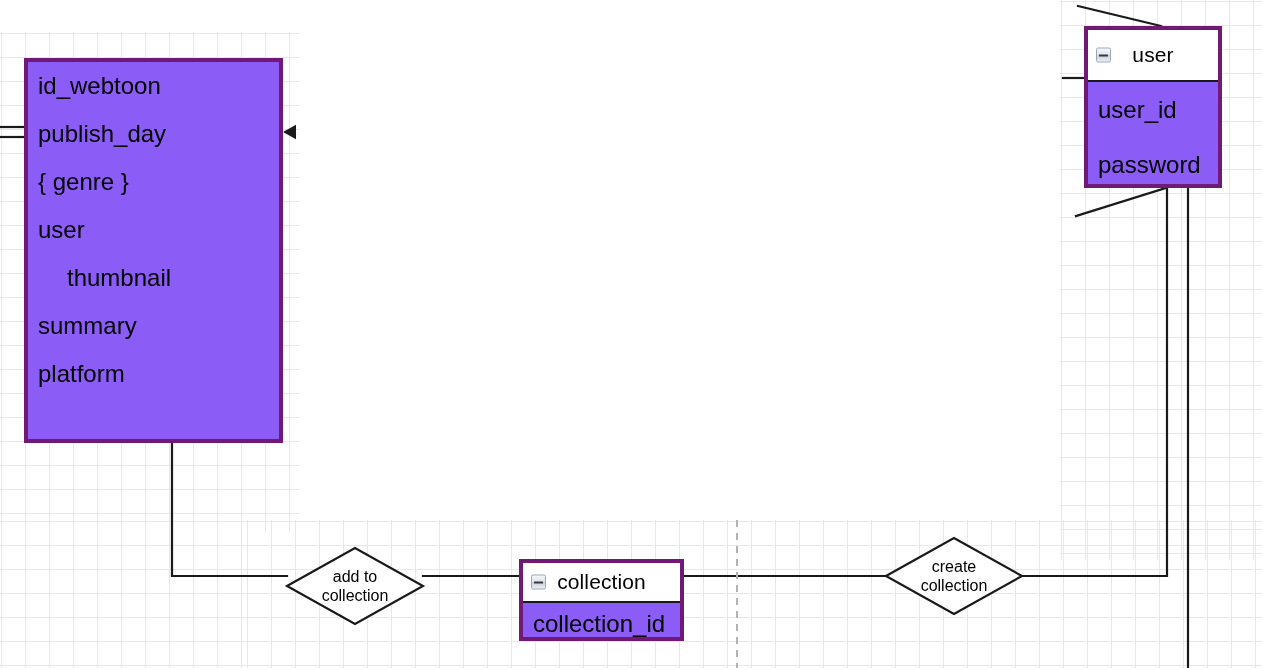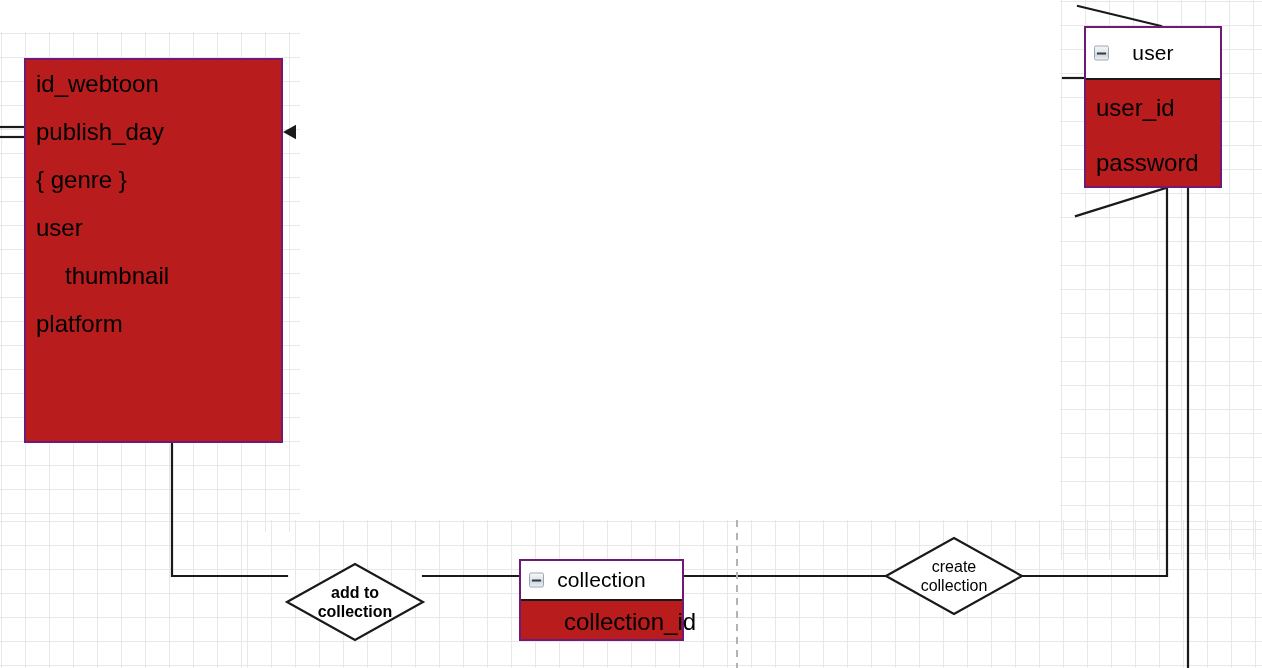--- a/index.html
+++ b/index.html
@@ -26,22 +26,22 @@
       linear-gradient(to right, #d0d0d0 1px, transparent 1px),
       linear-gradient(to bottom, #d0d0d0 1px, transparent 1px);
     background-size: 24px 24px, 24px 24px, 120px 120px, 120px 120px;
     background-position: 1px 1px, 1px 1px, 1px 1px, 1px 1px;
     pointer-events: none;
   }
 
   
   .entity {
     position: absolute;
-    background: #b91c1c;
-    border: 2px solid #701a75;
+    background: #8b5cf6;
+    border: 4px solid #701a75;
     box-sizing: border-box;
     z-index: 6;
   }
   .entity-header {
     position: relative;
     border-bottom: 2px solid #1a1a1a;
     box-sizing: border-box;
     display: flex;
     align-items: center;
     justify-content: center;
@@ -174,46 +174,47 @@
   </svg>
 
   <div id="entity-layer">
       <div class="entity" style="left: 24px; top: 58px; width: 259px; height: 385px;">
         <div class="attr-list">
           <div class="attr" style="height: 48px;">id_webtoon</div>
           <div class="attr" style="height: 48px;">publish_day</div>
           <div class="attr" style="height: 48px;">{ genre }</div>
           <div class="attr" style="height: 48px;">user</div>
           <div class="attr" style="height: 48px; padding-left: 39px;">thumbnail</div>
+          <div class="attr" style="height: 48px;">summary</div>
           <div class="attr" style="height: 48px;">platform</div>
         </div>
       </div>
       <div class="entity" style="left: 1084px; top: 26px; width: 138px; height: 162px;">
         <div class="entity-header" style="height: 52px;">
           <span class="collapse-icon"></span>
           <span class="entity-title">user</span>
         </div>
         <div class="attr-list">
           <div class="attr" style="height: 55px;">user_id</div>
           <div class="attr" style="height: 55px;">password</div>
         </div>
       </div>
       <div class="entity" style="left: 519px; top: 559px; width: 165px; height: 82px;">
         <div class="entity-header" style="height: 40px;">
           <span class="collapse-icon"></span>
           <span class="entity-title">collection</span>
         </div>
         <div class="attr-list">
-          <div class="attr" style="height: 42px; margin-left: 33px;">collection_id</div>
+          <div class="attr" style="height: 42px;">collection_id</div>
         </div>
       </div>
     </div>
 
   <div id="relationship-layer">
-      <div class="relationship" style="left: 287px; top: 564px; width: 136px; height: 76px; font-weight: bold;">
+      <div class="relationship" style="left: 287px; top: 548px; width: 136px; height: 76px;">
         <svg width="136" height="76" viewBox="0 0 136 76">
           <polygon points="0,38 68,0 136,38 68,76" fill="#ffffff" stroke="#1a1a1a" stroke-width="2.2"></polygon>
         </svg>
         <div class="rel-label">
           <span>add to</span>
           <span>collection</span>
         </div>
       </div>
       <div class="relationship" style="left: 886px; top: 538px; width: 136px; height: 76px;">
         <svg width="136" height="76" viewBox="0 0 136 76">

